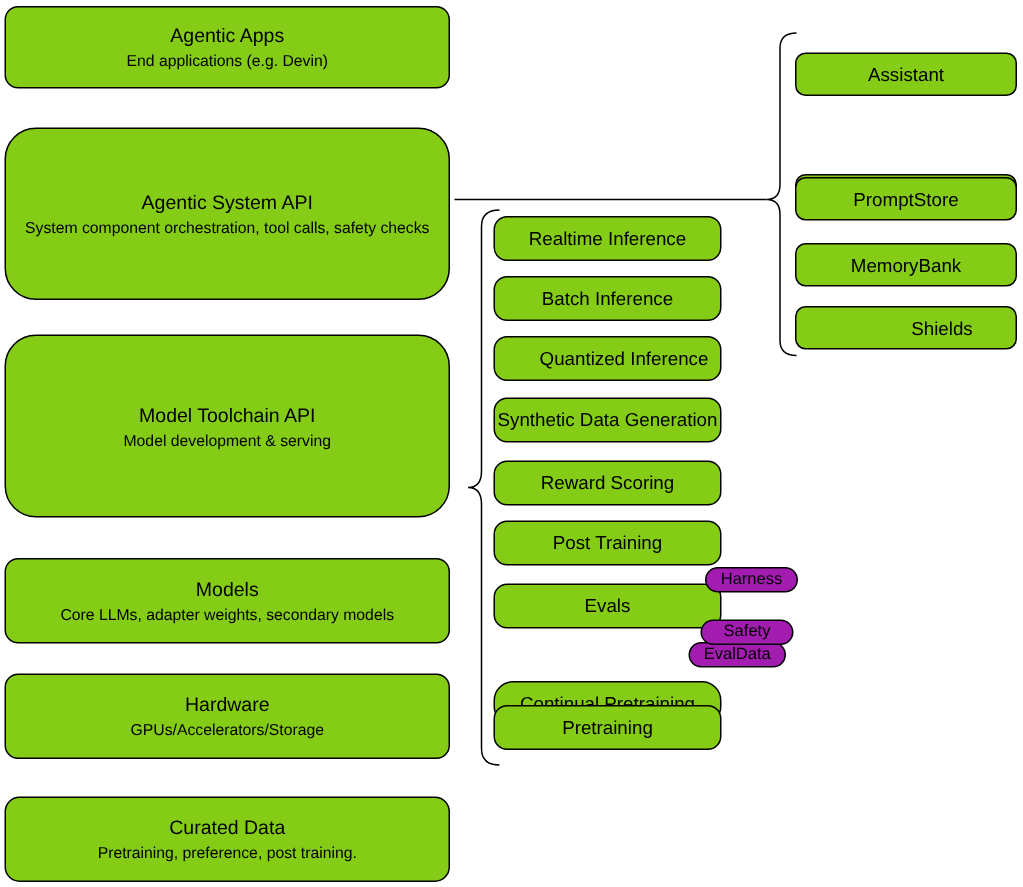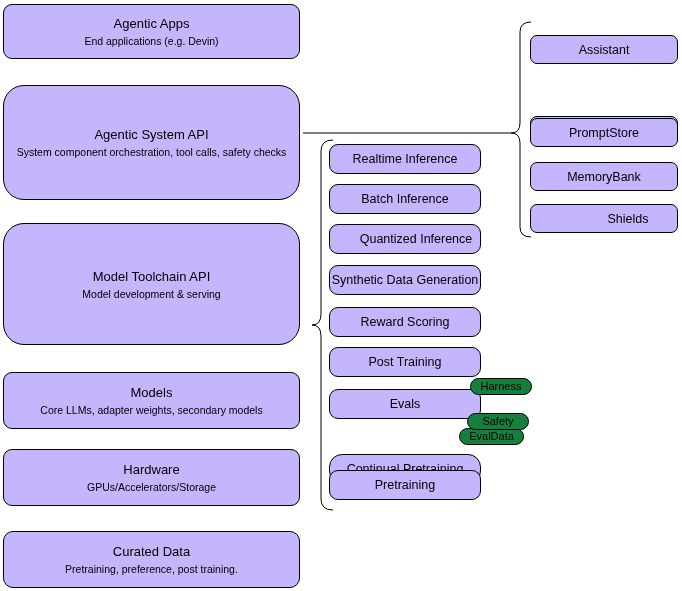--- a/index.html
+++ b/index.html
@@ -18,21 +18,21 @@
     position: absolute;
     left: 0; top: 0;
     width: 682px; height: 591px;
     pointer-events: none;
     z-index: 1;
   }
   .connector-layer path { fill: none; stroke: #000000; stroke-width: 1; }
 
   .node {
     position: absolute;
-    background: #c4b5fd;
+    background: #84cc16;
     border: 1px solid #000000;
     display: flex;
     align-items: center;
     justify-content: center;
     text-align: center;
     z-index: 2;
   }
 
   
   .lbox {
@@ -86,21 +86,21 @@
   #node-promptstore  { top: 118px; }
   #node-memorybank   { top: 162px; }
   #node-shields      { top: 204px; padding-left: 48px; }
 
   
   .pill {
     position: absolute;
     height: 17px;
     border: 1px solid #000000;
     border-radius: 9px;
-    background: #15803d;
+    background: #a21caf;
     display: flex;
     align-items: center;
     justify-content: center;
     font-size: 11px;
     line-height: 11px;
     white-space: nowrap;
     z-index: 3;
   }
   #badge-harness  { left: 470px; top: 378px; width: 62px; }
   #badge-evaldata { left: 459px; top: 396px; width: 65px; margin-top: 32px; }

